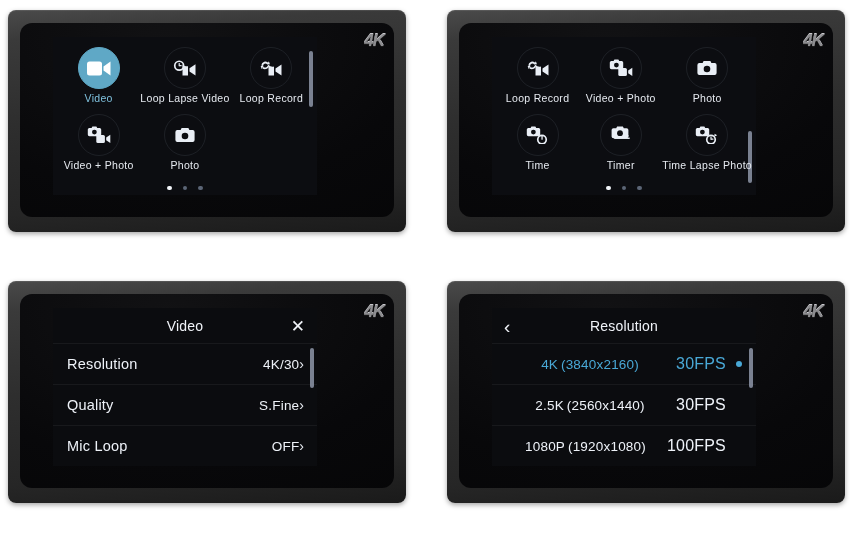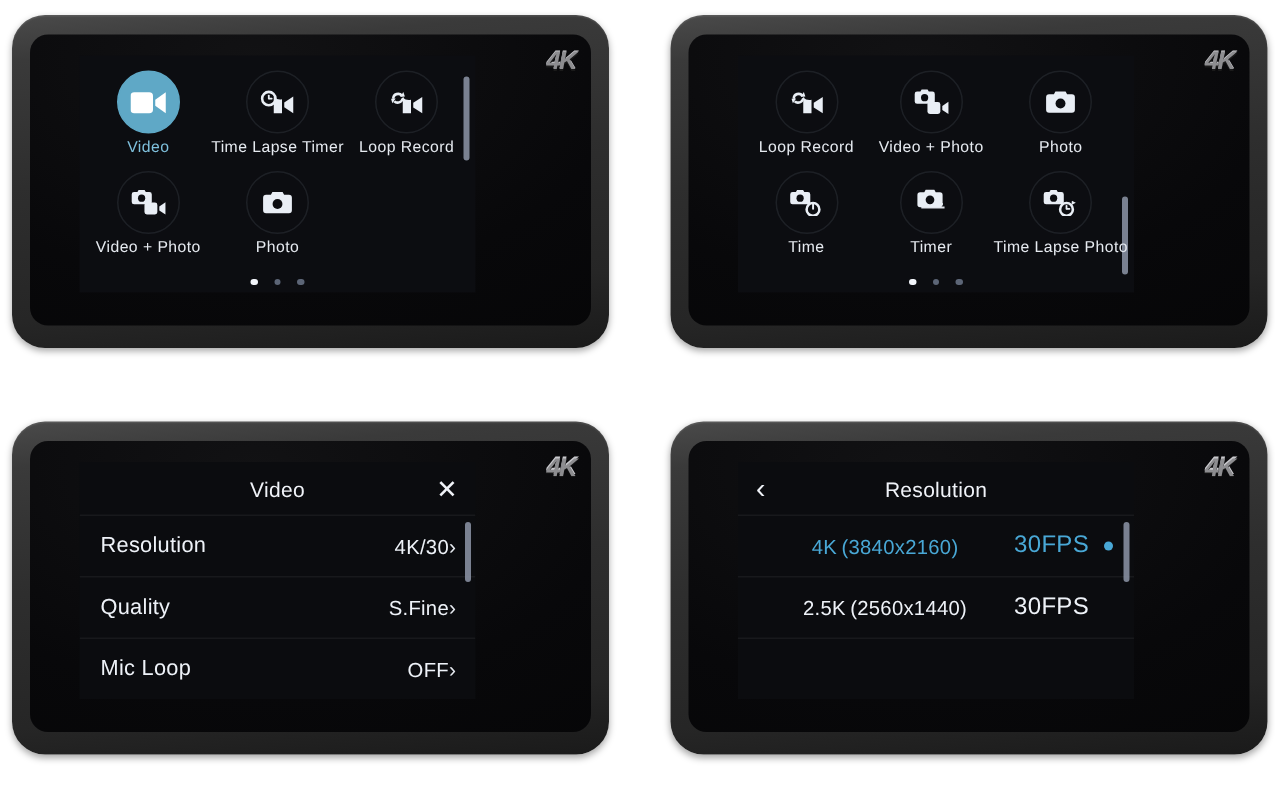--- a/index.html
+++ b/index.html
@@ -11,21 +11,21 @@
   }
   .stage {
     position: relative;
     width: 850px; height: 541px;
     background: #ffffff;
   }
 
   
   .device {
     position: absolute;
-    border-radius: 22px;
+    border-radius: 8px;
     background: linear-gradient(175deg, #4a4a4a 0%, #3a3a3a 12%, #2e2e2e 45%, #262626 80%, #1a1a1a 100%);
     box-shadow: 0 2px 5px rgba(0,0,0,.35), inset 0 1px 1px rgba(255,255,255,.10);
     padding: 13px 12px 15px 12px;
   }
   .device::after{
     content:"";
     position:absolute; left:0; right:0; bottom:-3px; height:6px;
     margin:0 26px;
     background: linear-gradient(180deg,#2a2a2a,#121212);
     border-radius: 0 0 7px 7px;
@@ -197,21 +197,21 @@
               <span>
                 <svg width="24" height="17" viewBox="0 0 24 17">
                   <path class="ic" d="M9.5 4.5 L9.5 15.5 L15 15.5 L15 6.2 A6 6 0 0 1 9.5 4.5 Z"></path>
                   <path class="ic" d="M16.5 8.3 L22.5 4.3 L22.5 15.5 L16.5 11.5 Z"></path>
                   <path class="ic" d="M6.2 0.4 A5.3 5.3 0 1 0 6.2 11 A5.3 5.3 0 1 0 6.2 0.4 Z M6.2 2.1 A3.6 3.6 0 1 1 6.2 9.3 A3.6 3.6 0 1 1 6.2 2.1 Z"></path>
                   <rect class="ic" x="5.6" y="3.1" width="1.2" height="3.2" rx=".5"></rect>
                   <rect class="ic" x="6.1" y="5.1" width="2.6" height="1.2" rx=".5"></rect>
                 </svg>
               </span>
             </div>
-            <div class="mode-label">Time Lapse Timer</div>
+            <div class="mode-label">Loop Lapse Video</div>
           </div>
 
 
           <div class="mode-cell">
             <div class="mode-circle">
               <span>
                 <svg width="24" height="17" viewBox="0 0 24 17">
                   <path class="ic" d="M9.5 5.0 L9.5 15.5 L15 15.5 L15 6.5 A6 6 0 0 1 9.5 5.0 Z"></path>
                   <path class="ic" d="M16.5 8.5 L22.5 4.6 L22.5 15.5 L16.5 11.6 Z"></path>
                   <path class="ic" d="M2.3 5.6 A4.1 4.1 0 0 1 9.6 3.2 L8.2 4.3 A2.5 2.5 0 0 0 3.9 6.0 Z"></path>
@@ -421,18 +421,23 @@
           <span class="opt-fps">30FPS</span>
           <span class="opt-dot"></span>
         </div>
 
         <div class="opt-row">
           <span class="opt-name">2.5K (2560x1440)</span>
           <span class="opt-fps">30FPS</span>
           <span class="opt-dot"></span>
         </div>
 
+        <div class="opt-row">
+          <span class="opt-name">1080P (1920x1080)</span>
+          <span class="opt-fps">100FPS</span>
+          <span class="opt-dot"></span>
+        </div>
 
       </div>
     </div>
   </div>
 
 </div>
 
 </body></html>

